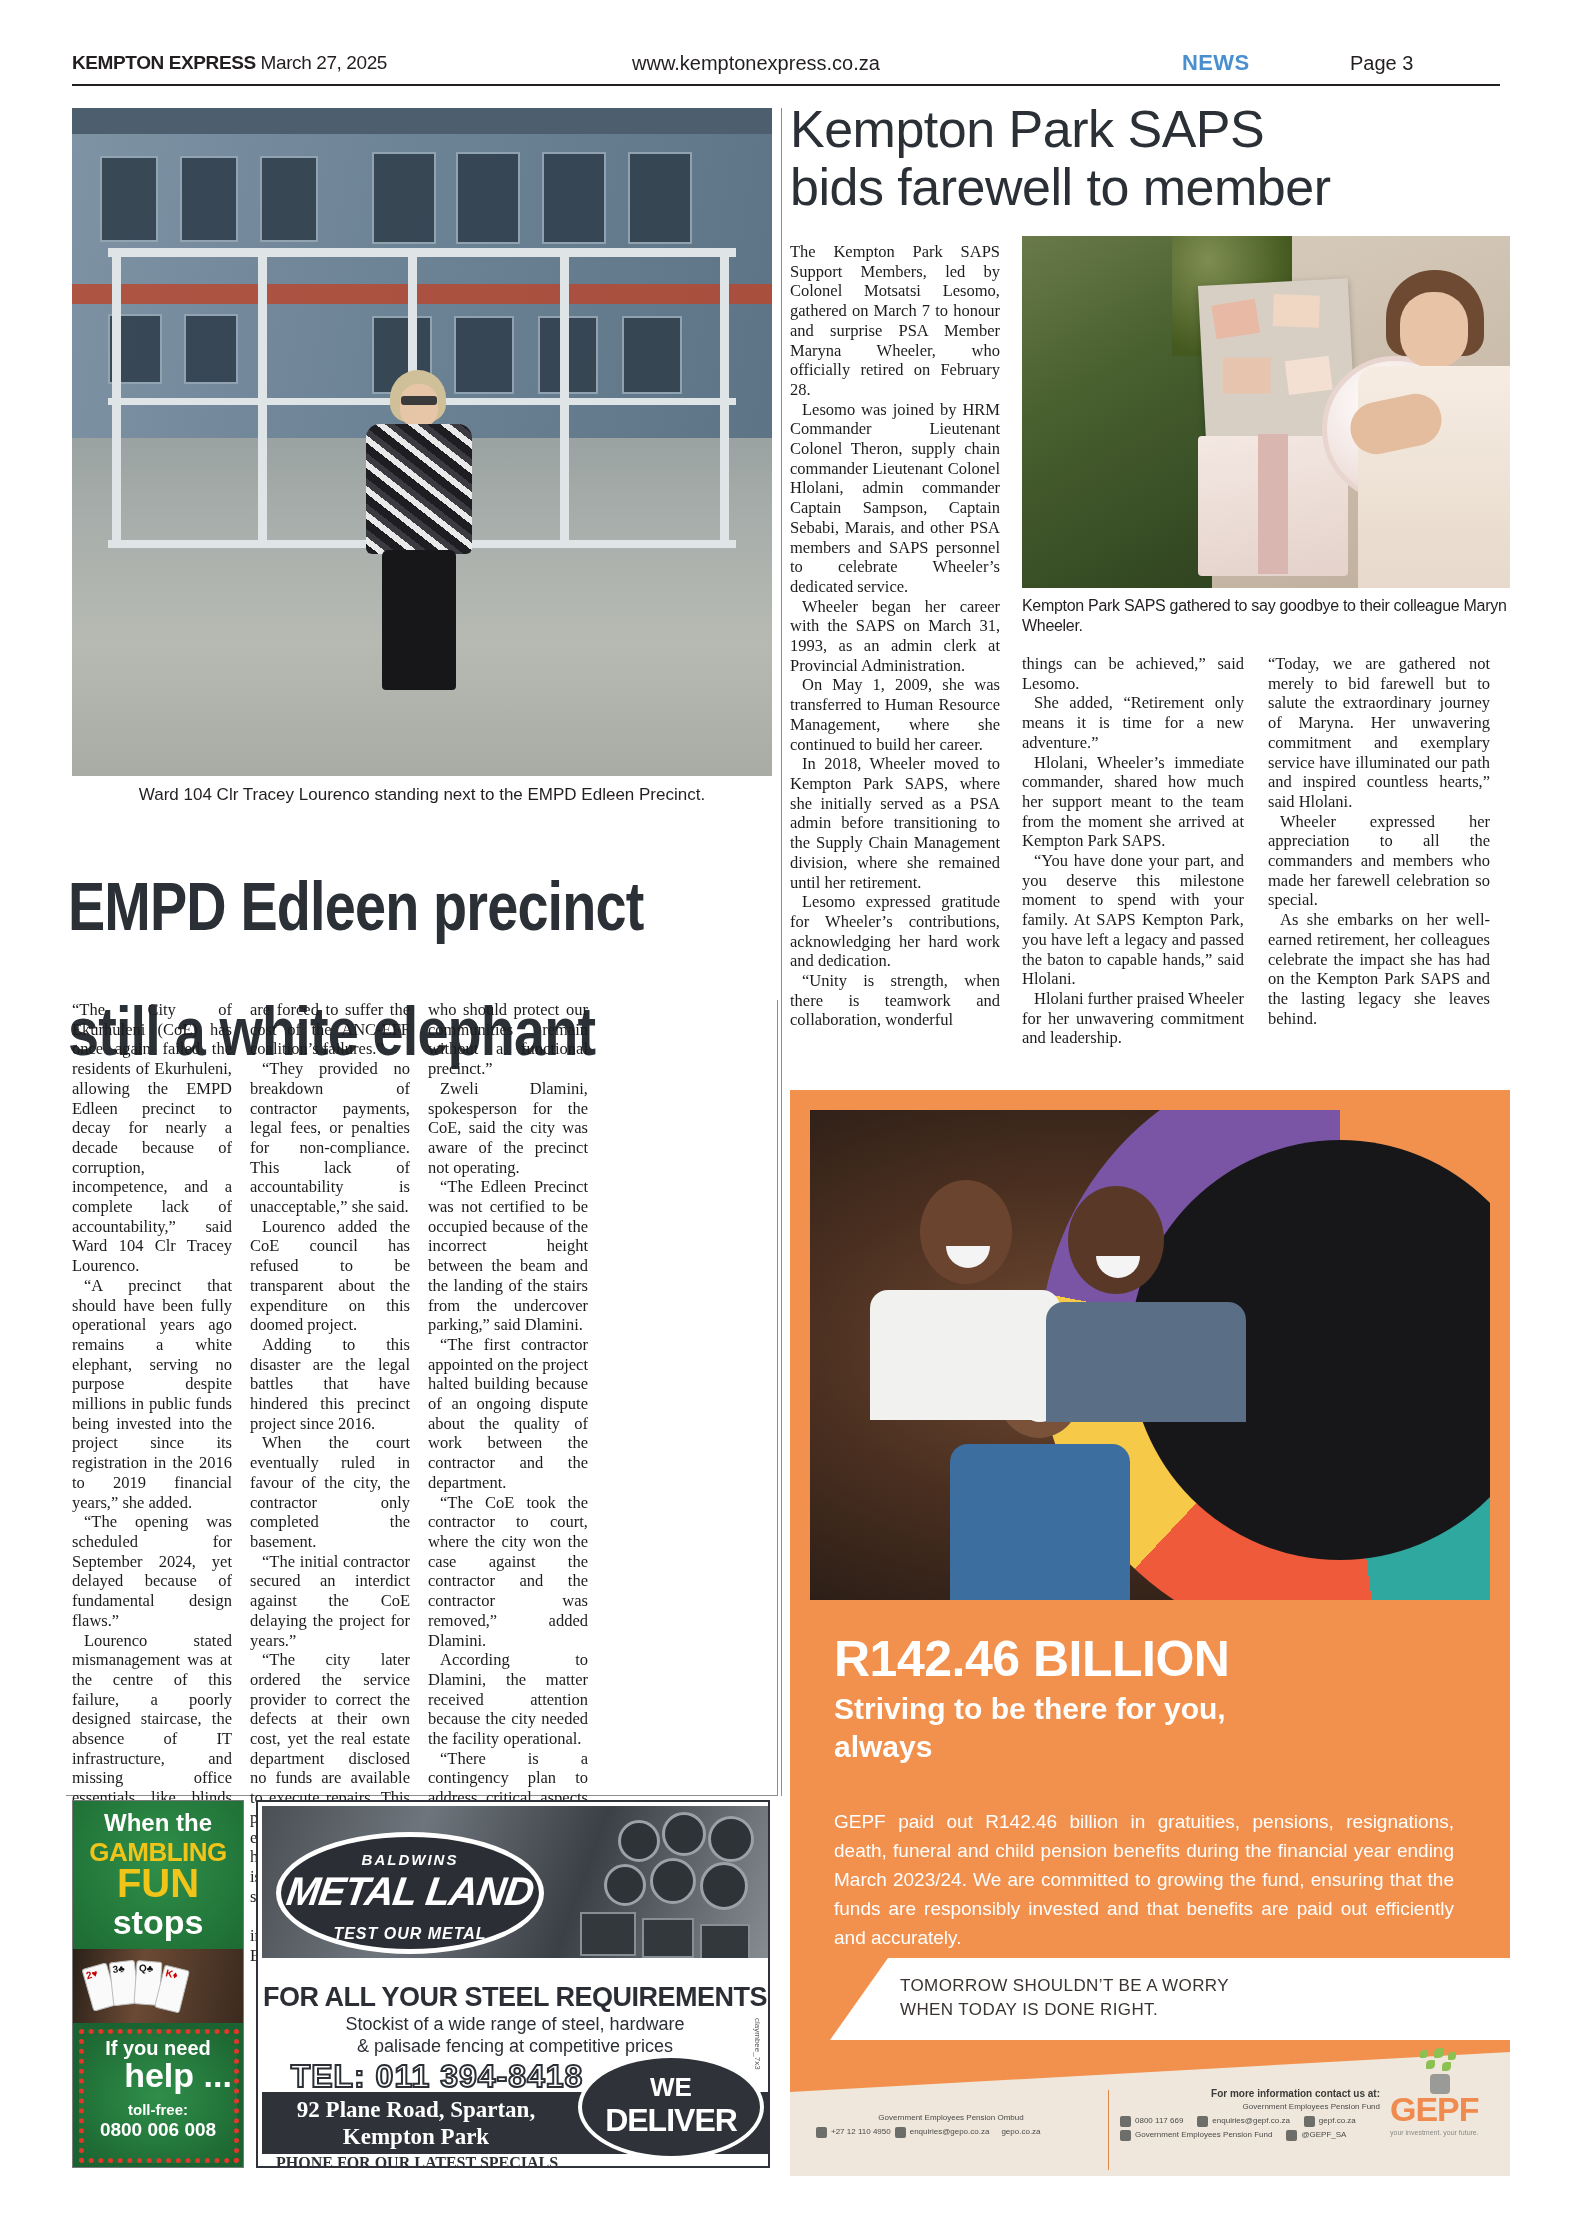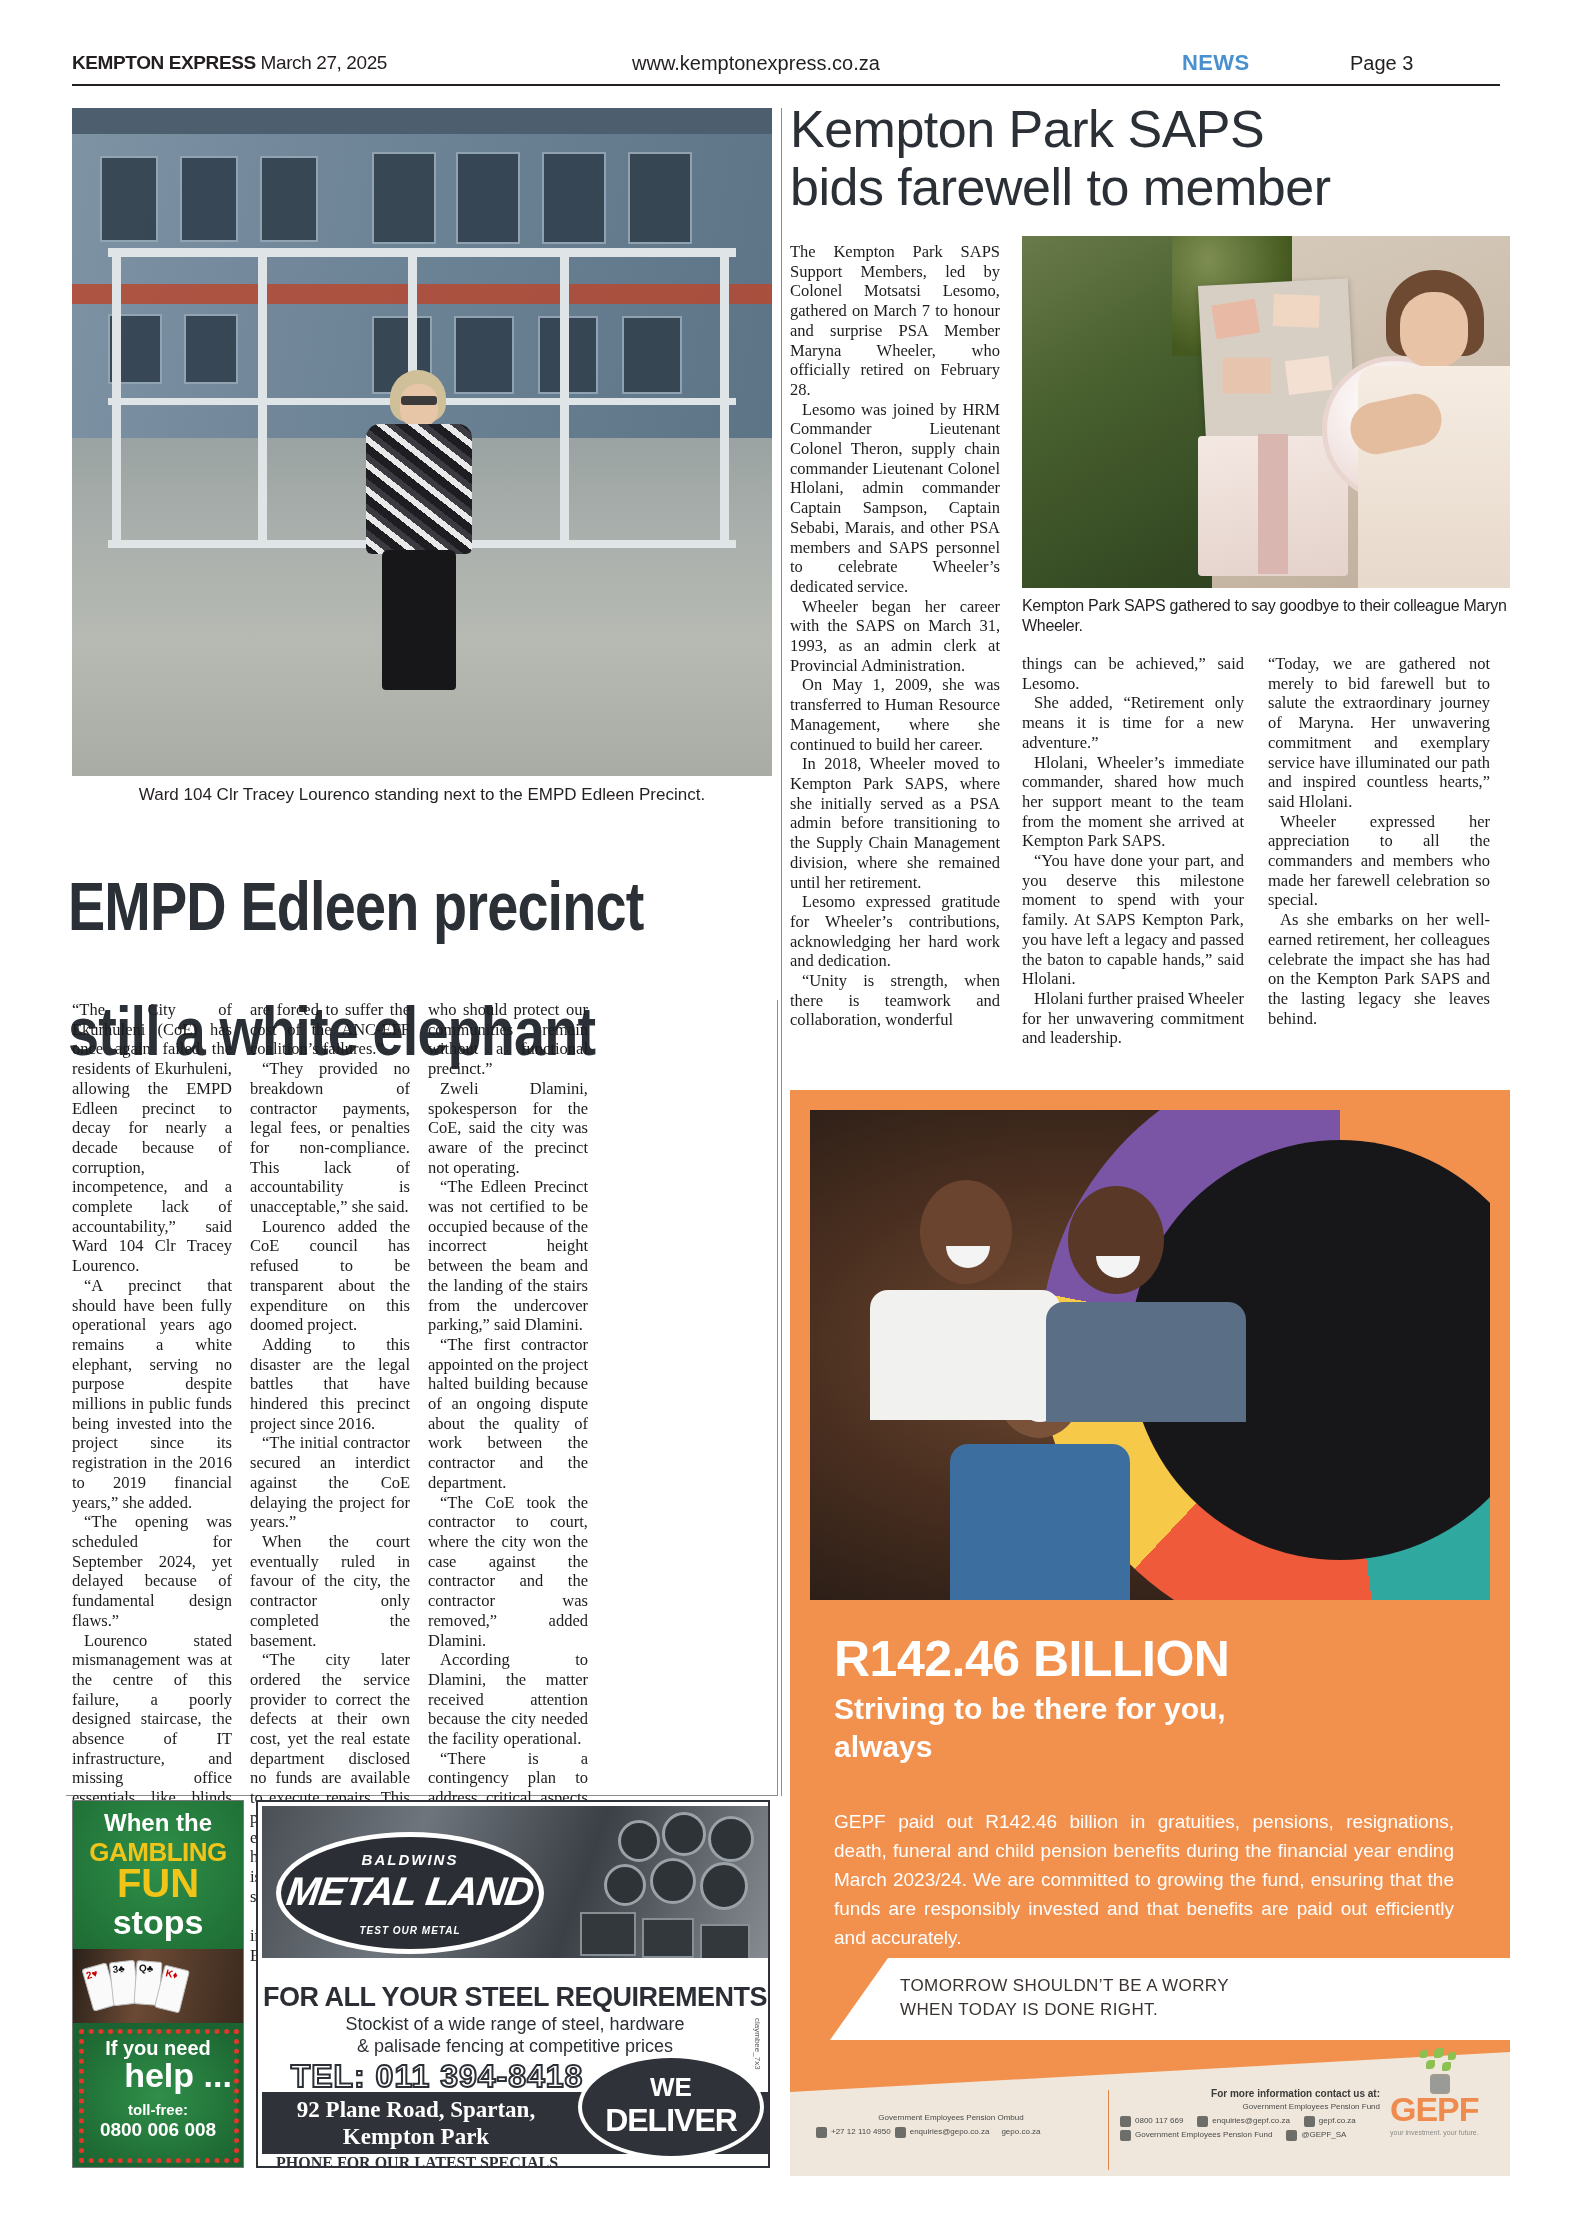--- a/index.html
+++ b/index.html
@@ -282,21 +282,21 @@
     border:3px solid #9aa1a7; }
   .am-bar { position:absolute; background:#33383d; border:2px solid #878e94; }
   .am-oval { position:absolute; left:14px; top:26px; width:268px; height:122px;
     background:#2b2f35; border:5px solid #fff; border-radius:50%; }
   .am-b1 { position:absolute; left:0; top:14px; width:100%; text-align:center;
     font-family:"Liberation Sans", sans-serif; font-weight:700; font-style:italic; font-size:15px; color:#fff; letter-spacing:2px; }
   .am-b2 { position:absolute; left:0; top:32px; width:100%; text-align:center;
     font-family:"Liberation Sans", sans-serif; font-weight:700; font-style:italic; font-size:40px; color:#fff; letter-spacing:-1px;
     transform:skewX(-8deg); }
   .am-b3 { position:absolute; left:0; top:88px; width:100%; text-align:center;
-    font-family:"Liberation Sans", sans-serif; font-weight:700; font-style:italic; font-size:10px; color:#fff; letter-spacing:1px; }
+    font-family:"Liberation Sans", sans-serif; font-weight:700; font-style:italic; font-size:16px; color:#fff; letter-spacing:1px; }
   .am-head { position:absolute; left:4px; top:180px; width:506px; text-align:center;
     font-family:"Liberation Sans", sans-serif; font-weight:700; font-size:27px; color:#2b2f35; letter-spacing:-0.5px; }
   .am-sub { position:absolute; left:14px; top:212px; width:486px; text-align:center;
     font-family:"Liberation Sans", sans-serif; font-size:18px; line-height:1.2; color:#2b2f35; }
   .am-tel { position:absolute; left:14px; top:256px; width:330px; text-align:center;
     font-family:"Liberation Sans", sans-serif; font-weight:700; font-size:32px; letter-spacing:1px;
     color:#fff; -webkit-text-stroke:2px #2b2f35; }
   .am-addrbar { position:absolute; left:4px; top:290px; width:506px; height:62px; background:#2f3238; }
   .am-addr { position:absolute; left:8px; top:294px; width:300px; text-align:center;
     font-family:"Liberation Serif", serif; font-weight:700; font-size:23px; line-height:1.18; color:#fff; }
@@ -385,22 +385,22 @@
       <p>“The opening was scheduled for September 2024, yet delayed because of fundamental design flaws.”</p>
       <p>Lourenco stated mismanagement was at the centre of this failure, a poorly designed staircase, the absence of IT infrastructure, and missing office essentials like blinds have all contributed to the delays.</p>
       <p>In response to questions posed to the council, it was revealed that more funding must be allocated in the next budget cycle to fix these preventable errors.</p>
       <p>“Once again, residents</p>
     </div>
   <div class="col bodytext" id="lc2">
       <p class="first">are forced to suffer the cost of the ANC-EFF coalition’s failures.”</p>
       <p>“They provided no breakdown of contractor payments, legal fees, or penalties for non-compliance. This lack of accountability is unacceptable,” she said.</p>
       <p>Lourenco added the CoE council has refused to be transparent about the expenditure on this doomed project.</p>
       <p>Adding to this disaster are the legal battles that have hindered this precinct project since 2016.</p>
+      <p>When the court eventually ruled in favour of the city, the contractor only completed the basement.</p>
       <p>“The initial contractor secured an interdict against the CoE delaying the project for years.”</p>
-      <p>When the court eventually ruled in favour of the city, the contractor only completed the basement.</p>
       <p>“The city later ordered the service provider to correct the defects at their own cost, yet the real estate department disclosed no funds are available to execute repairs. This precinct disaster is an example of what happens when the city is left unscrutinised,” said Lourenco.</p>
       <p>“Because of this incompetence, 76 EMPD officers</p>
     </div>
   <div class="col bodytext" id="lc3">
       <p class="first">who should protect our communities remain without a functional precinct.”</p>
       <p>Zweli Dlamini, spokesperson for the CoE, said the city was aware of the precinct not operating.</p>
       <p>“The Edleen Precinct was not certified to be occupied because of the incorrect height between the beam and the landing of the stairs from the undercover parking,” said Dlamini.</p>
       <p>“The first contractor appointed on the project halted building because of an ongoing dispute about the quality of work between the contractor and the department.</p>
       <p>“The CoE took the contractor to court, where the city won the case against the contractor and the contractor was removed,” added Dlamini.</p>
       <p>According to Dlamini, the matter received attention because the city needed the facility operational.</p>

